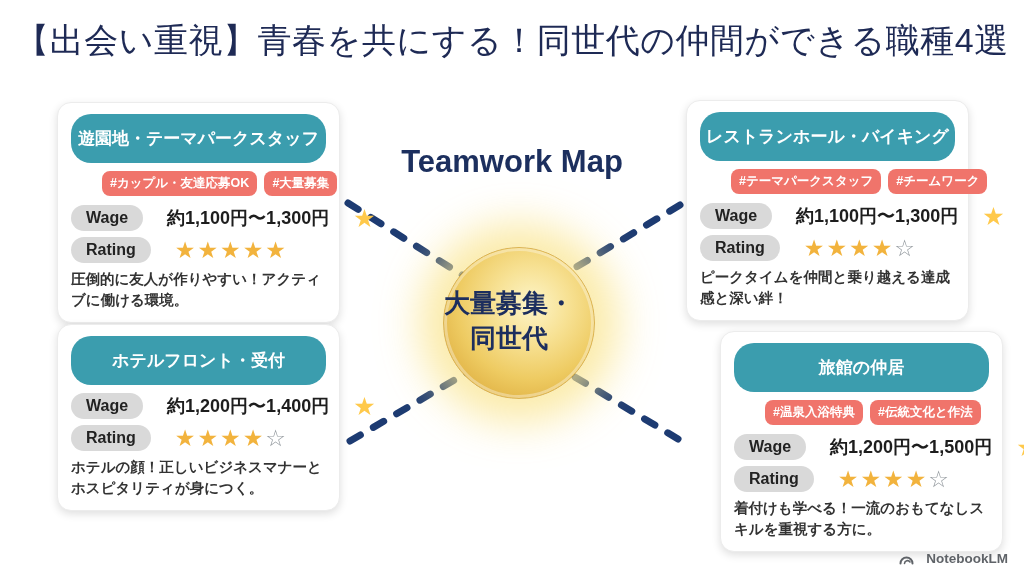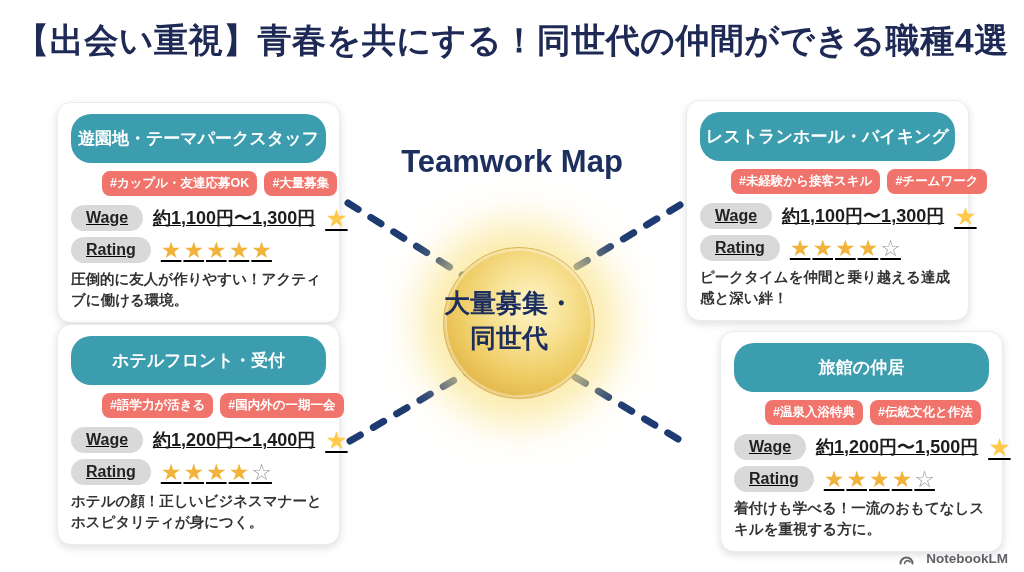--- a/index.html
+++ b/index.html
@@ -2,21 +2,21 @@
 <html><head>
 <meta charset="utf-8">
 <style>
   html,body{margin:0;padding:0;background:#ffffff;}
   .canvas{
     position:relative;width:1024px;height:572px;background:#ffffff;
     font-family:"Liberation Sans","DejaVu Sans",sans-serif;overflow:hidden;
   }
   .main-title{
     position:absolute;top:18px;left:0;width:100%;text-align:center;
-    font-size:34px;font-weight:700;color:#1e2a55;letter-spacing:0.5px;
+    font-size:34px;font-weight:400;color:#1e2a55;letter-spacing:0.5px;
   }
   .map-label{
     position:absolute;top:144px;left:0;width:100%;text-align:center;
     font-size:31px;font-weight:800;color:#1c2f5e;
   }
   .connectors{position:absolute;top:0;left:0;z-index:1;}
   .center-circle{
     position:absolute;left:443px;top:247px;width:150px;height:150px;border-radius:50%;
     background:radial-gradient(circle at 58% 38%, #fdf5c9 0%, #f7e193 30%, #eecb62 58%, #dfb042 82%, #e8c35e 100%);
     box-shadow:0 0 40px 24px rgba(250,230,145,0.78), inset 0 0 0 3px rgba(255,255,255,0.35);
@@ -37,21 +37,21 @@
   .card-br{left:720px;top:331px;}
   .card-header{
     background:#3b9dae;color:#ffffff;font-weight:700;font-size:17px;text-align:center;
     border-radius:20px;padding:13px 4px;margin-bottom:8px;white-space:nowrap;
   }
   .tag-row{display:flex;gap:7px;margin-bottom:9px;padding-left:31px;}
   .tag{
     background:#f0746b;color:#ffffff;font-size:12.5px;font-weight:700;
     padding:4px 8px;border-radius:8px;white-space:nowrap;
   }
-  .stat-row{display:flex;align-items:center;gap:10px;margin-bottom:6px;text-decoration:underline;}
+  .stat-row{display:flex;align-items:center;gap:24px;margin-bottom:6px;}
   .stat-pill{
     background:#d9d9d9;border-radius:16px;padding:4px 15px;font-weight:700;
     font-size:16px;color:#222222;
   }
   .wage-value{font-weight:800;font-size:18px;color:#1d1d1d;white-space:nowrap;}
   .wage-star{color:#ffc94b;font-size:25px;line-height:1;}
   .stars{display:flex;gap:2px;line-height:1;}
   .star{font-size:23px;}
   .star.filled{color:#f2b33d;}
   .star.outline{color:#949a9f;}
@@ -104,21 +104,21 @@
           <span class="star filled">★</span>
           <span class="star filled">★</span>
         </span>
     </div>
     <div class="card-desc">圧倒的に友人が作りやすい！アクティブに働ける環境。</div>
   </div>
 
   <div class="card card-tr">
     <div class="card-header">レストランホール・バイキング</div>
     <div class="tag-row">
-      <span class="tag">#未経験から接客スキル</span>
+      <span class="tag">#テーマパークスタッフ</span>
       <span class="tag">#チームワーク</span>
     </div>
     <div class="stat-row">
       <span class="stat-pill">Wage</span>
       <span class="wage-value">約1,100円〜1,300円</span>
       <span class="wage-star">★</span>
     </div>
     <div class="stat-row">
       <span class="stat-pill">Rating</span>
       <span class="stars">
@@ -127,24 +127,20 @@
           <span class="star filled">★</span>
           <span class="star filled">★</span>
           <span class="star outline">☆</span>
         </span>
     </div>
     <div class="card-desc">ピークタイムを仲間と乗り越える達成感と深い絆！</div>
   </div>
 
   <div class="card card-bl">
     <div class="card-header">ホテルフロント・受付</div>
-    <div class="tag-row">
-      <span class="tag">#語学力が活きる</span>
-      <span class="tag">#国内外の一期一会</span>
-    </div>
     <div class="stat-row">
       <span class="stat-pill">Wage</span>
       <span class="wage-value">約1,200円〜1,400円</span>
       <span class="wage-star">★</span>
     </div>
     <div class="stat-row">
       <span class="stat-pill">Rating</span>
       <span class="stars">
           <span class="star filled">★</span>
           <span class="star filled">★</span>

